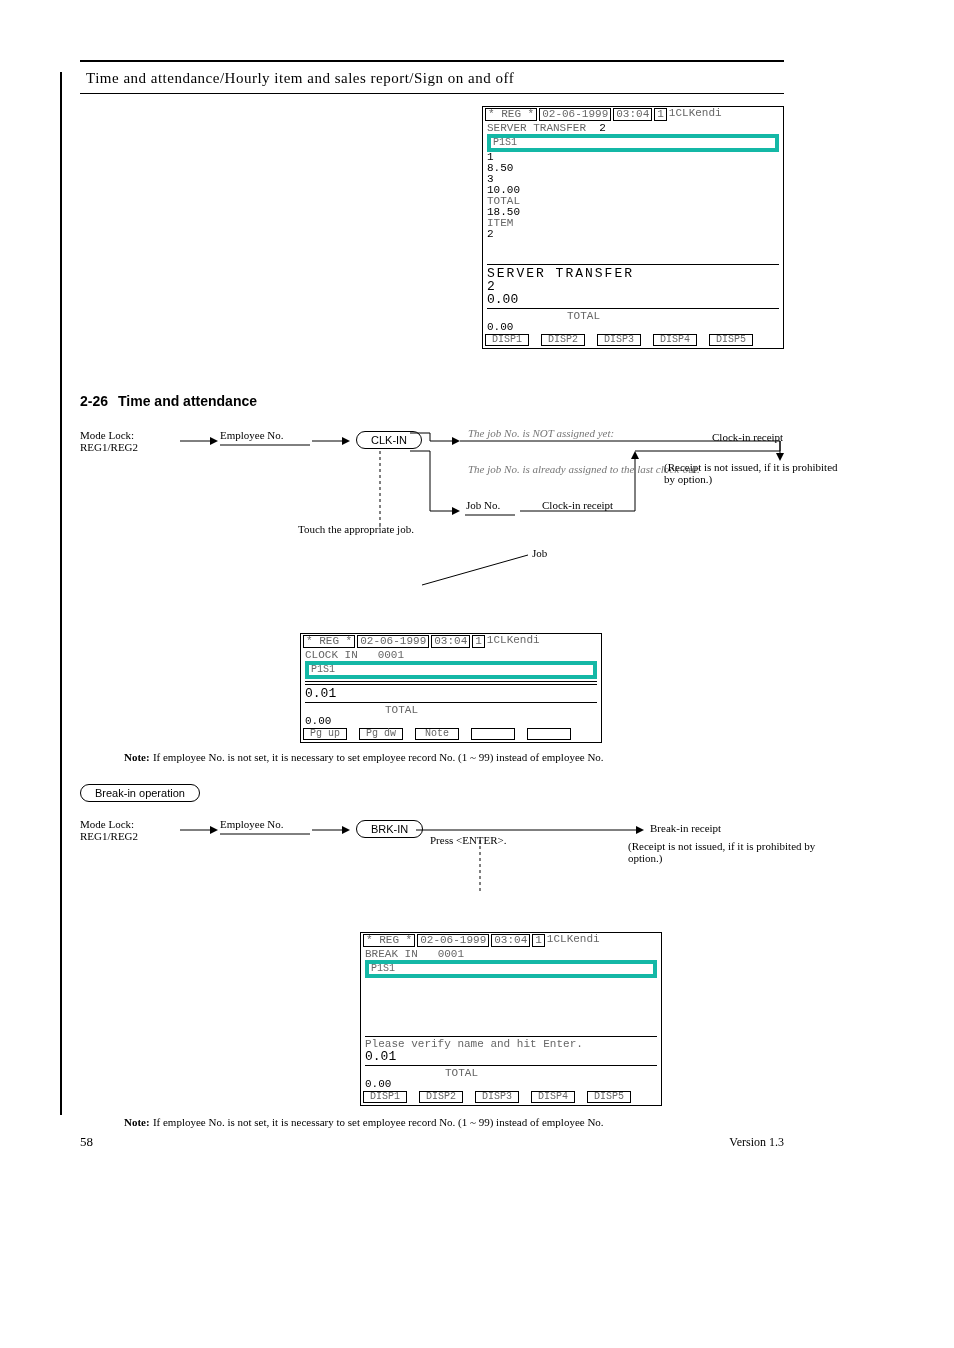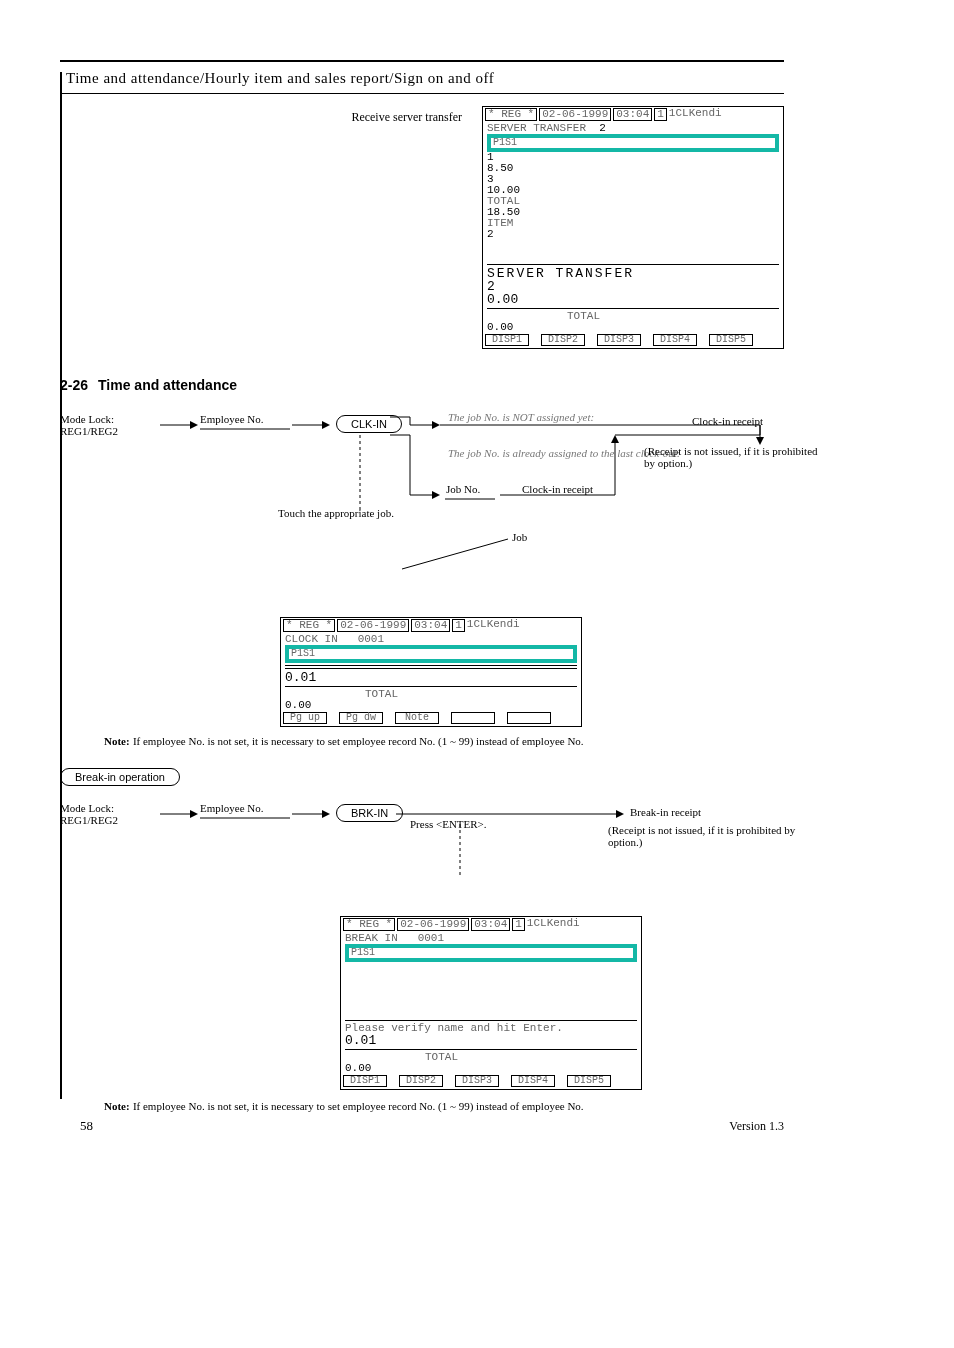--- a/index.html
+++ b/index.html
@@ -5,21 +5,21 @@
   body {
     margin: 0;
     padding: 0;
     background: #fff;
     font-family: "Times New Roman", serif;
     width: 954px;
     color: #000;
   }
   .page {
     width: 864px;
-    padding: 60px 80px 40px 60px;
+    padding: 60px 80px 40px 80px;
     box-sizing: border-box;
     position: relative;
   }
   .rule-top { border-top: 2px solid #000; height:0; margin-bottom:2px; }
   .rule-thin { border-top: 1px solid #000; height:0; }
   .section-header {
     font-size: 15px;
     letter-spacing: 0.5px;
     margin: 8px 0 6px 0;
     padding-left: 6px;
@@ -80,21 +80,20 @@
 </head>
 <body>
 
 <div class="page">
   <div class="vert-rule-left"></div>
   <div class="rule-top"></div>
   <div class="section-header">Time and attendance/Hourly item and sales report/Sign on and off</div>
   <div class="rule-thin"></div>
 
   <div style="display:flex; justify-content:flex-end; margin-top:12px;">
-    <div style="margin-right:20px; margin-top:4px;" class="note">Receive server transfer</div>
     <div class="pos-box">
       <div class="pos-header">
         <span class="pos-cell-b">* REG *</span>
         <span class="pos-cell-b">02-06-1999</span>
         <span class="pos-cell-b">03:04</span>
         <span class="pos-cell-b">1</span>
         <span>1CLKendi</span>
       </div>
       <div class="pos-body">
         <div class="pos-line">
@@ -133,21 +132,21 @@
       <div class="pos-footer">
         <span class="pos-btn">DISP1</span>
         <span class="pos-btn">DISP2</span>
         <span class="pos-btn">DISP3</span>
         <span class="pos-btn">DISP4</span>
         <span class="pos-btn">DISP5</span>
       </div>
     </div>
   </div>
 
-  <div style="margin-top:28px; display:flex; align-items:center;">
+  <div style="margin-top:44px; display:flex; align-items:center;">
     <span style="font-family:Arial,sans-serif; font-size:14px; font-weight:bold;">2-26</span>
     <span style="font-family:Arial,sans-serif; font-size:14px; font-weight:bold; margin-left:10px;">Time and attendance</span>
   </div>
 
 
   <div class="flow-area" style="margin-top:14px;">
     <div style="position:relative; height:210px;">
       <svg width="760" height="210" style="position:absolute; left:0; top:0;">
 
         <line x1="100" y1="18" x2="130" y2="18" stroke="#000"></line>

